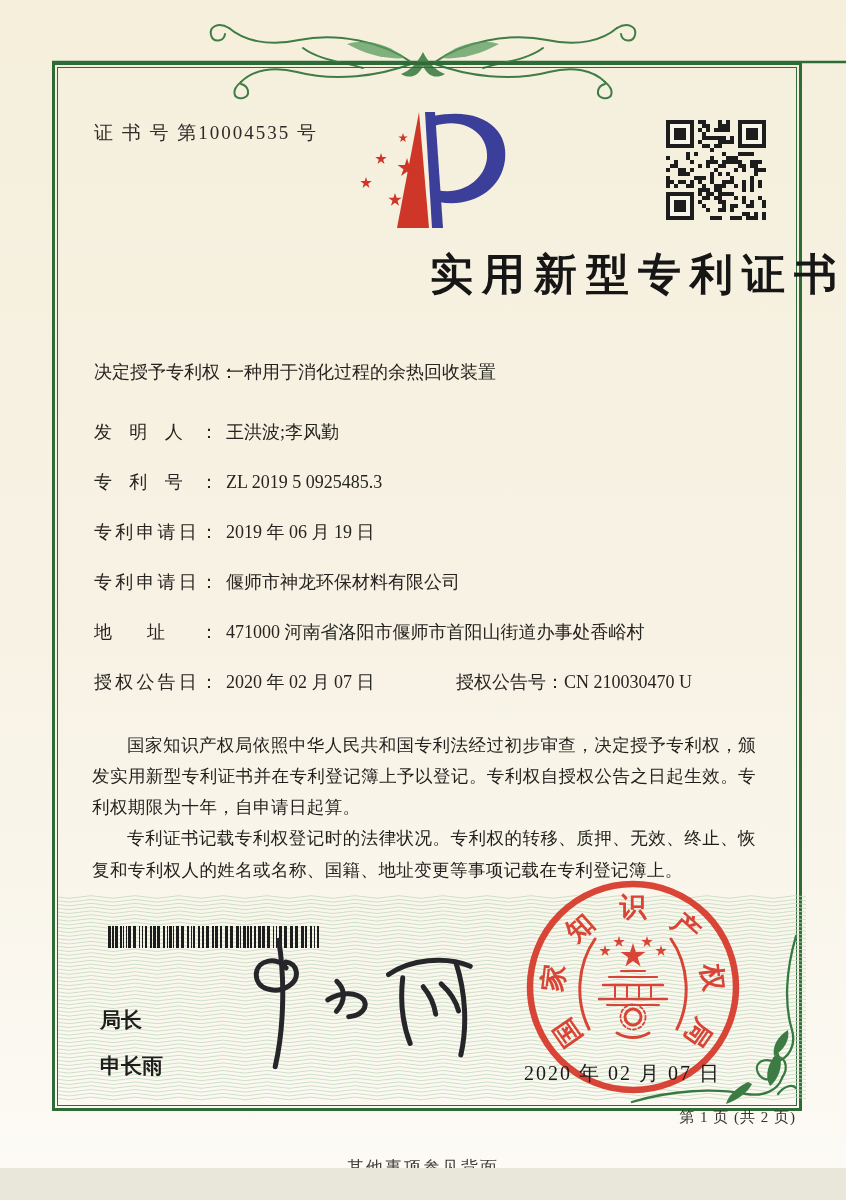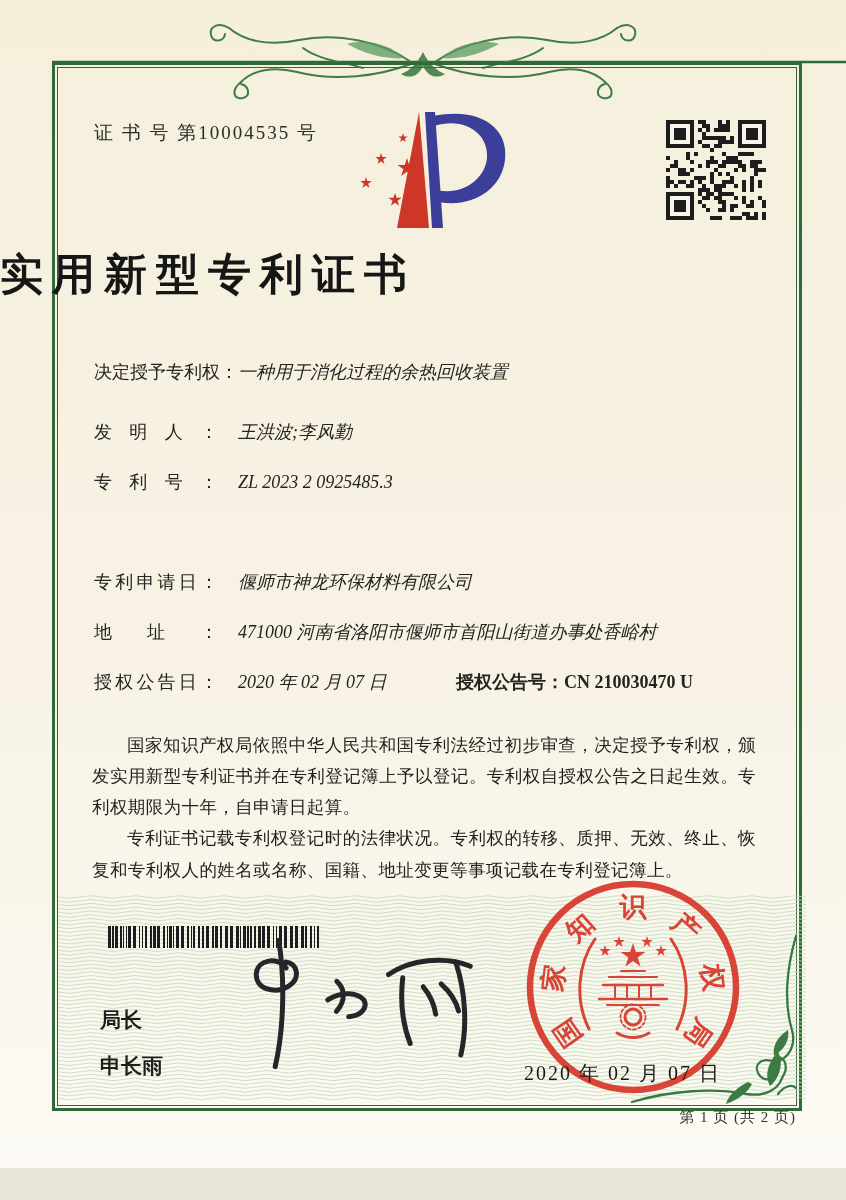--- a/index.html
+++ b/index.html
@@ -8,26 +8,26 @@
     background:linear-gradient(#f5efdc,#f7f2e4 55%,#fcfaf4);
     font-family:"Liberation Serif",serif;color:#222;
   }
   svg{position:absolute;overflow:visible;}
   .top-orn{left:0;top:0;width:846px;height:120px;}
   .frame{position:absolute;left:52px;top:62px;width:744px;height:1043px;border:3px solid #2e6b37;}
   .frame-inner{position:absolute;inset:2px;border:1px solid #2e6b37;}
   .cert-no{position:absolute;left:94px;top:120px;font-size:19px;letter-spacing:2px;color:#2b2b28;}
   .logo{left:333px;top:104px;width:190px;height:132px;}
   .qr{left:666px;top:120px;width:104px;height:104px;}
-  .title{position:absolute;left:0;top:246px;width:846px;text-align:left;
+  .title{position:absolute;left:0;top:246px;width:846px;text-align:right;
          font-size:43px;font-weight:bold;letter-spacing:9px;color:#161616;}
   .frow{position:absolute;left:94px;width:662px;font-size:18px;white-space:nowrap;color:#262420;}
   .flabel{display:inline-block;width:124px;text-align:justify;text-align-last:justify;}
-  .fvalue{margin-left:20px;font-style:italic;}
-  .grant2{position:absolute;left:362px;top:0;font-weight:bold;}
+  .fvalue{margin-left:8px;}
+  .grant2{position:absolute;left:362px;top:0;}
   .paras{position:absolute;left:92px;top:706px;width:664px;font-size:17.5px;line-height:1.78;
          color:#201f1b;text-align:justify;margin-top:24px;}
   .paras p{margin:0;text-indent:2em;letter-spacing:.4px;}
   .guilloche{left:58px;top:896px;width:732px;height:204px;z-index:0;}
   .corner{left:628px;top:934px;width:174px;height:174px;z-index:1;}
   .barcode{left:108px;top:926px;width:216px;height:22px;z-index:2;}
   .officer-title{position:absolute;left:100px;top:994px;font-family:"Liberation Sans",sans-serif;
                  font-size:21px;font-weight:bold;color:#1e1e1c;z-index:2;margin-top:12px;}
   .officer-name{position:absolute;left:100px;top:1032px;font-family:"Liberation Sans",sans-serif;
                 font-size:21px;font-weight:bold;color:#1e1e1c;z-index:2;margin-top:20px;}
@@ -272,21 +272,24 @@
 
   <div class="title">实用新型专利证书</div>
 
   <div class="frow" style="top:360px">
     <span class="flabel">决定授予专利权：</span><span class="fvalue">一种用于消化过程的余热回收装置</span>
   </div>
   <div class="frow" style="top:420px">
     <span class="flabel">发明人：</span><span class="fvalue">王洪波;李风勤</span>
   </div>
   <div class="frow" style="top:470px">
-    <span class="flabel">专利号：</span><span class="fvalue">ZL 2023 2 0925485.3</span>
+    <span class="flabel">专利号：</span><span class="fvalue">ZL 2019 5 0925485.3</span>
+  </div>
+  <div class="frow" style="top:520px">
+    <span class="flabel">专利申请日：</span><span class="fvalue">2019 年 06 月 19 日</span>
   </div>
   <div class="frow" style="top:570px">
     <span class="flabel">专利申请日：</span><span class="fvalue">偃师市神龙环保材料有限公司</span>
   </div>
   <div class="frow" style="top:620px">
     <span class="flabel">地址：</span><span class="fvalue">471000 河南省洛阳市偃师市首阳山街道办事处香峪村</span>
   </div>
   <div class="frow" style="top:670px">
     <span class="flabel">授权公告日：</span><span class="fvalue">2020 年 02 月 07 日</span>
     <span class="grant2">
@@ -466,13 +469,14 @@
       <polygon points="87.0,73.0 88.3,77.1 92.7,77.1 89.2,79.7 90.5,83.9 87.0,81.3 83.5,83.9 84.8,79.7 81.3,77.1 85.7,77.1" fill="#d7382a"></polygon>
       <polygon points="101.0,64.0 102.3,68.1 106.7,68.1 103.2,70.7 104.5,74.9 101.0,72.3 97.5,74.9 98.8,70.7 95.3,68.1 99.7,68.1" fill="#d7382a"></polygon>
       <polygon points="129.0,64.0 130.3,68.1 134.7,68.1 131.2,70.7 132.5,74.9 129.0,72.3 125.5,74.9 126.8,70.7 123.3,68.1 127.7,68.1" fill="#d7382a"></polygon>
       <polygon points="143.0,73.0 144.3,77.1 148.7,77.1 145.2,79.7 146.5,83.9 143.0,81.3 139.5,83.9 140.8,79.7 137.3,77.1 141.7,77.1" fill="#d7382a"></polygon>
     </svg>
 
   <div class="seal-date">2020 年 02 月 07 日</div>
 
   <div class="page-num">第 1 页 (共 2 页)</div>
 
+  <div class="back-note">其他事项参见背面</div>
 </div>
 
 </body></html>

